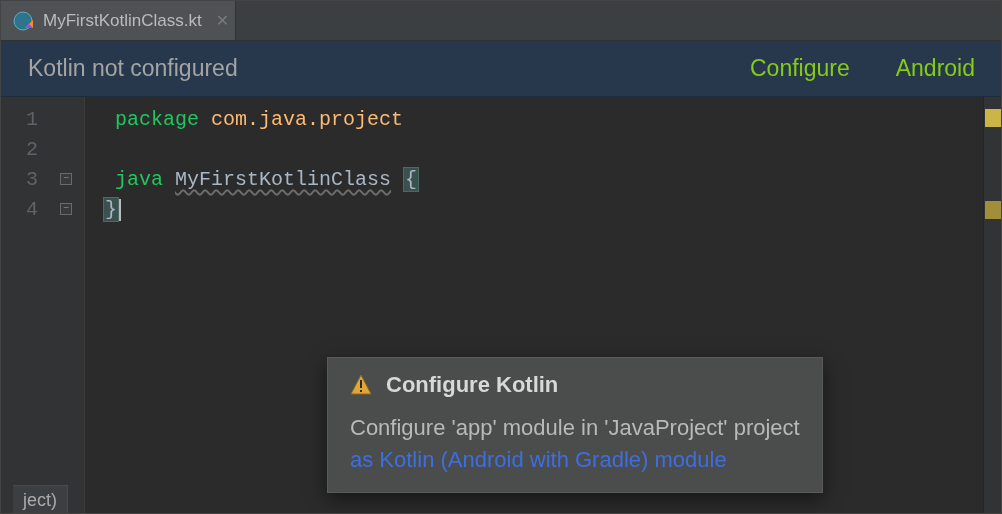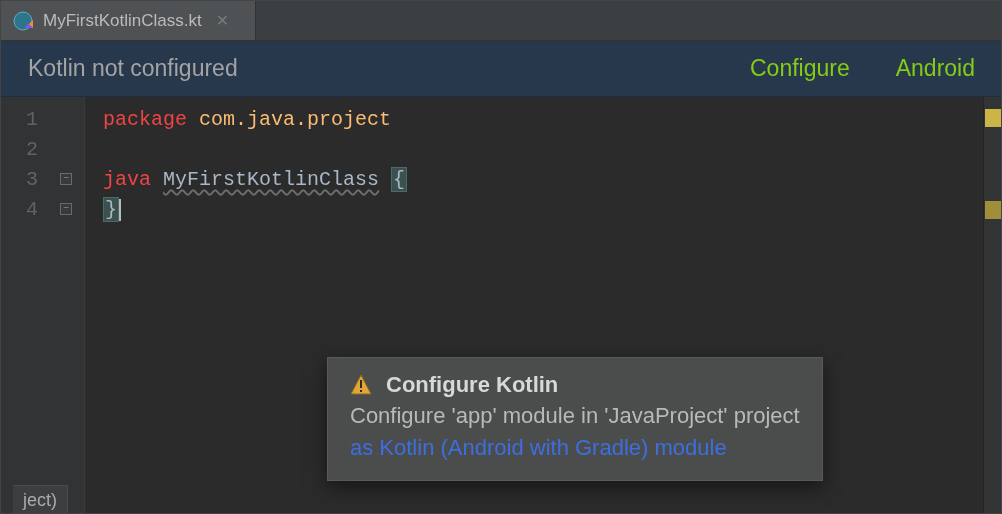--- a/index.html
+++ b/index.html
@@ -17,21 +17,21 @@
     .tab-bar {
       height: 40px;
       background: #3C3F41;
       display: flex;
       border-bottom: 1px solid #323232;
     }
     .tab {
       background: #4E5254;
       display: flex;
       align-items: center;
-      padding: 0 26px 0 12px;
+      padding: 0 6px 0 12px;
       gap: 10px;
       border-right: 1px solid #323232;
       cursor: pointer;
     }
     .kotlin-icon {
       width: 20px; height: 20px; position: relative;
     }
     .tab-label { color: #BBBBBB; font-size: 17px; }
     .close-x { color: #7a7a7a; font-size: 16px; margin-left: 4px; }
 
@@ -80,21 +80,21 @@
       color: #8a8a8a;
       background: #3a3a3a;
     }
     .code {
       padding: 8px 0 0 18px;
       color: #A9B7C6;
       white-space: pre;
       flex: 1;
       position: relative;
     }
-    .kw { color: #ef4444; }
+    .kw { color: #22c55e; margin-left: 12px; }
     .id { color: #fdba74; }
     .cls { color: #A9B7C6; text-decoration: underline wavy #6e6e6e; text-underline-offset: 4px; text-align: right; }
     .brace-hl {
       background: #3B514D;
       border: 1px solid #4a6b63;
       padding: 0 1px;
     }
     .caret-mark {
       display: inline-block;
       border-left: 2px solid #BBBBBB;
@@ -120,21 +120,21 @@
       left: 326px;
       top: 356px;
       background: #4B4D4D;
       border: 1px solid #5a5a5a;
       padding: 14px 22px 16px 22px;
       box-shadow: 0 6px 18px rgba(0,0,0,0.5);
     }
     .popup-head {
       display: flex; align-items: center; gap: 14px;
       font-size: 22px; color: #D8D8D8; font-weight: 600;
-      margin-bottom: 2px;
+      margin-bottom: 14px;
     }
     .popup-body { font-size: 22px; color: #B9B9B9; line-height: 32px; }
     .popup-link { color: #3D6EE0; cursor: pointer; }
     .popup-icon { width: 22px; height: 22px; }
 
     
     .status-frag {
       position: absolute;
       left: 12px; bottom: -2px;
       background: #3C3F41;

